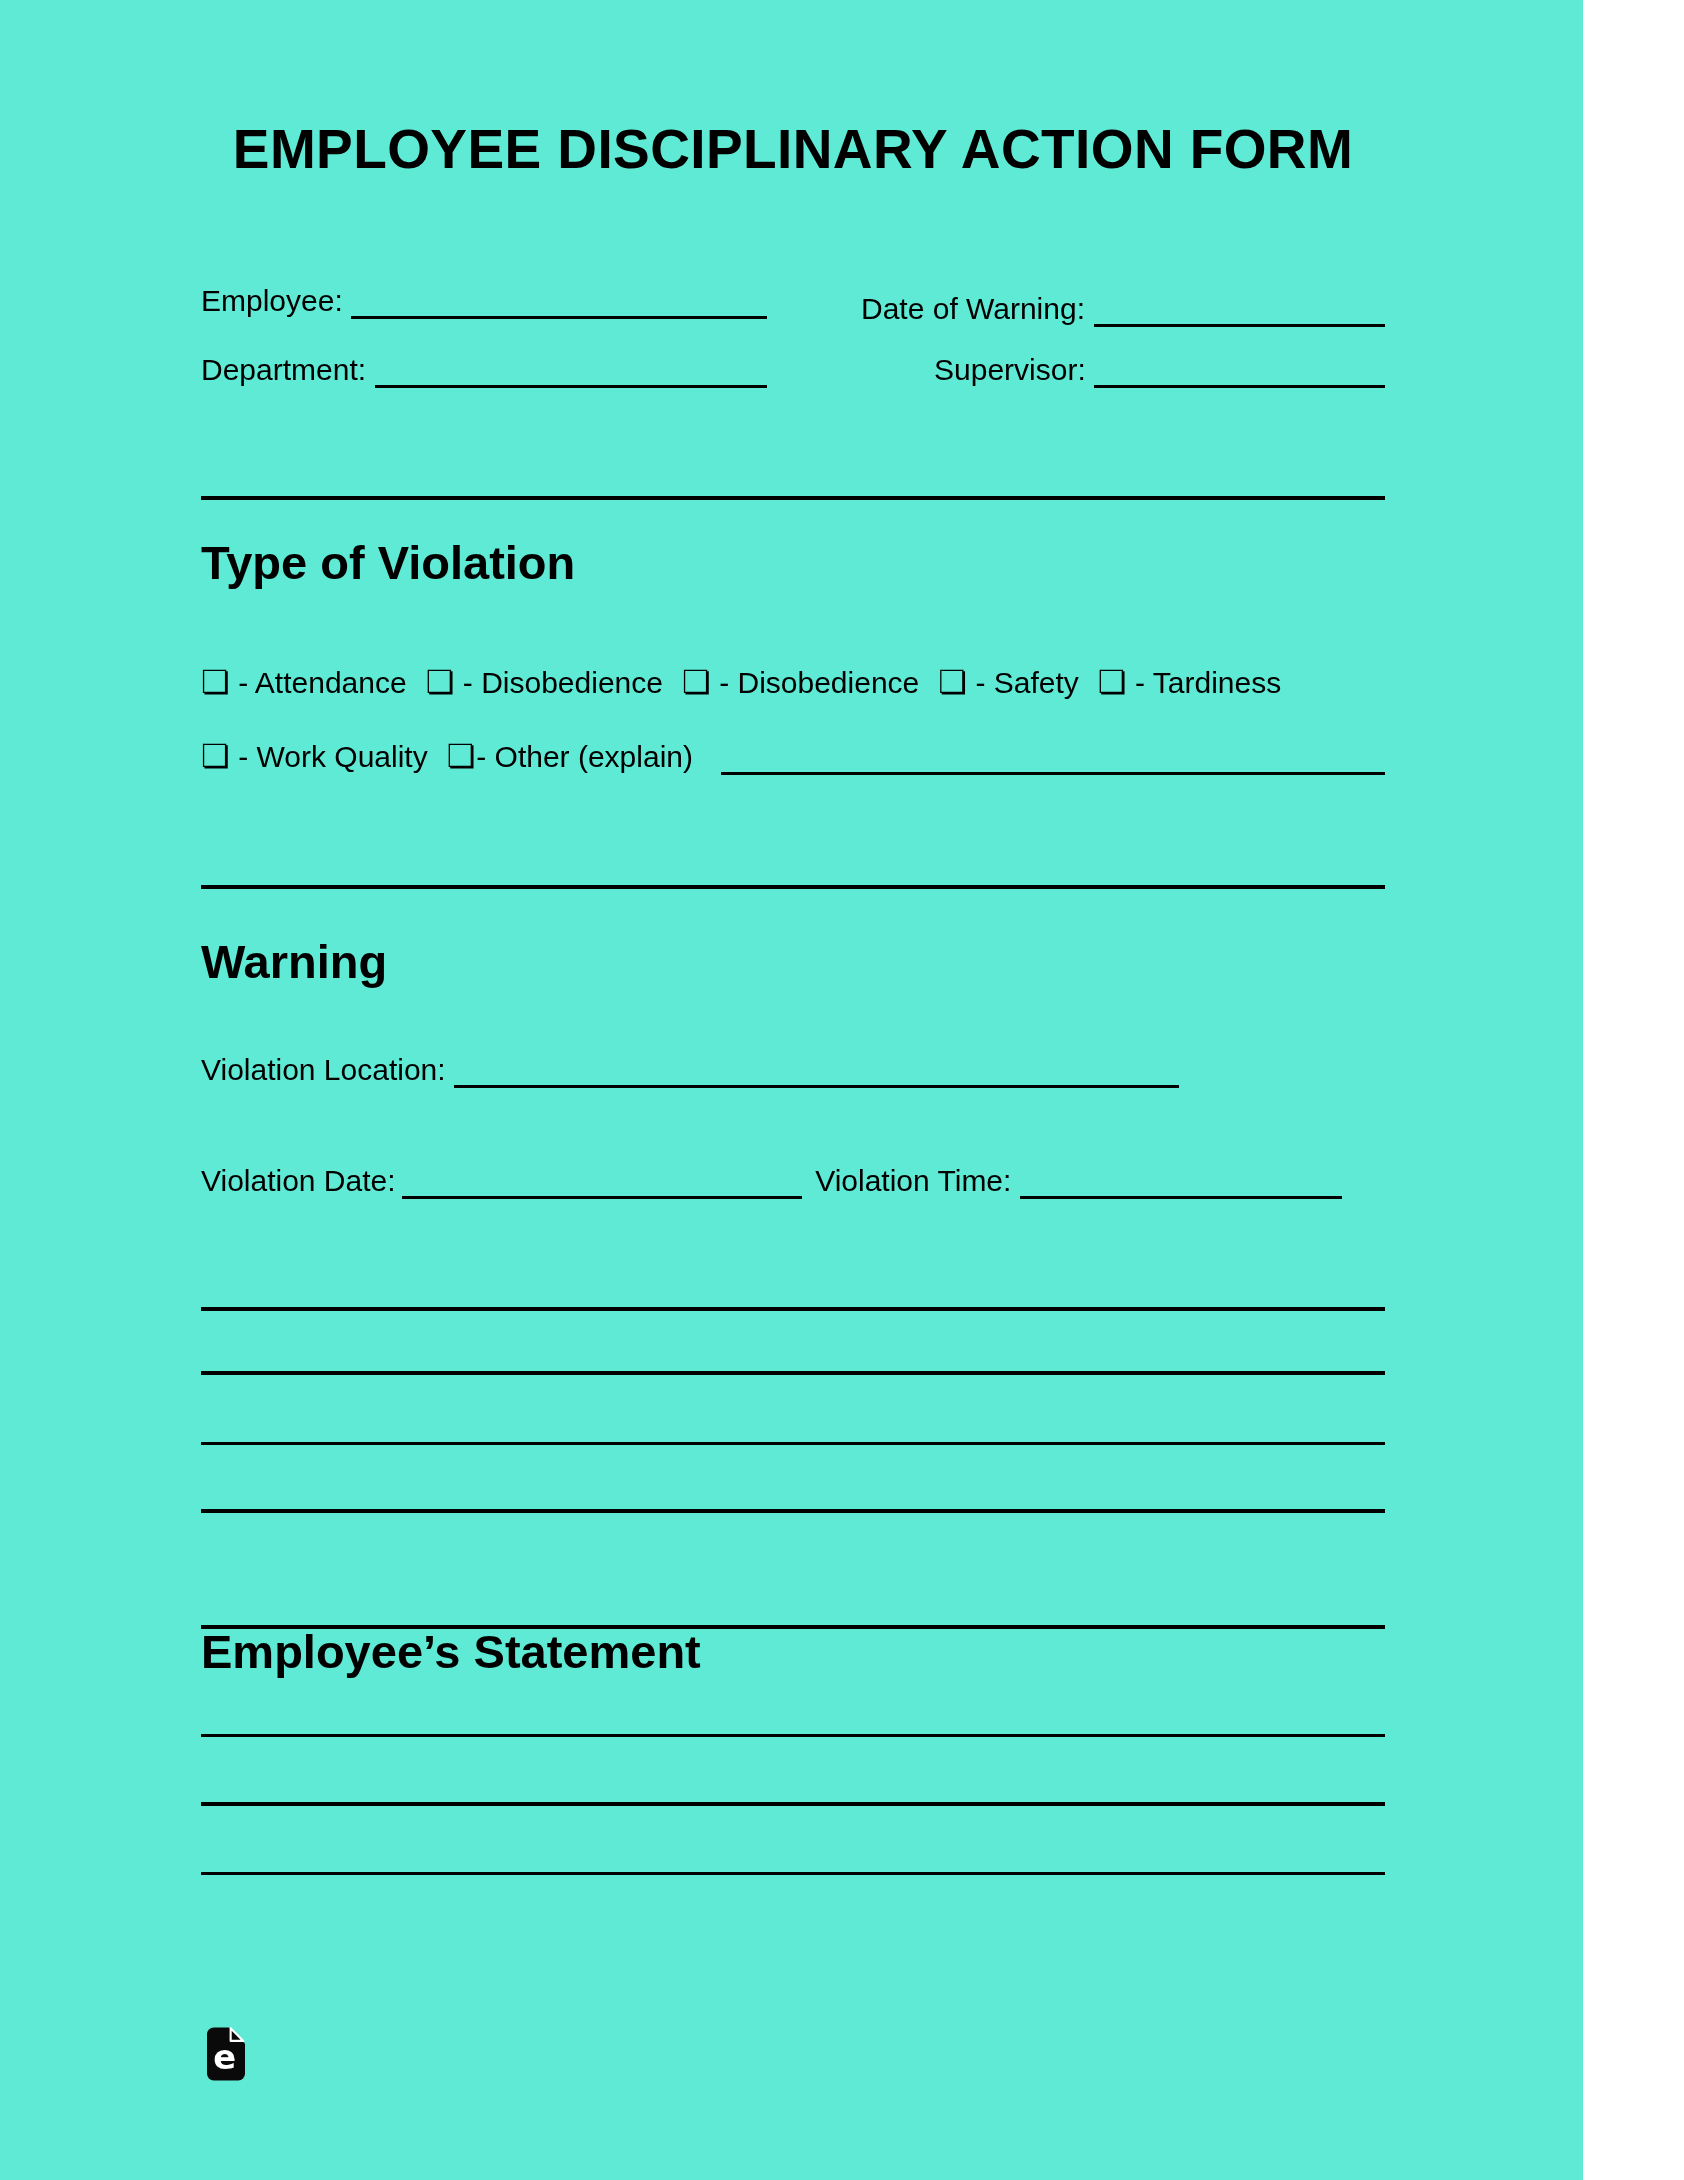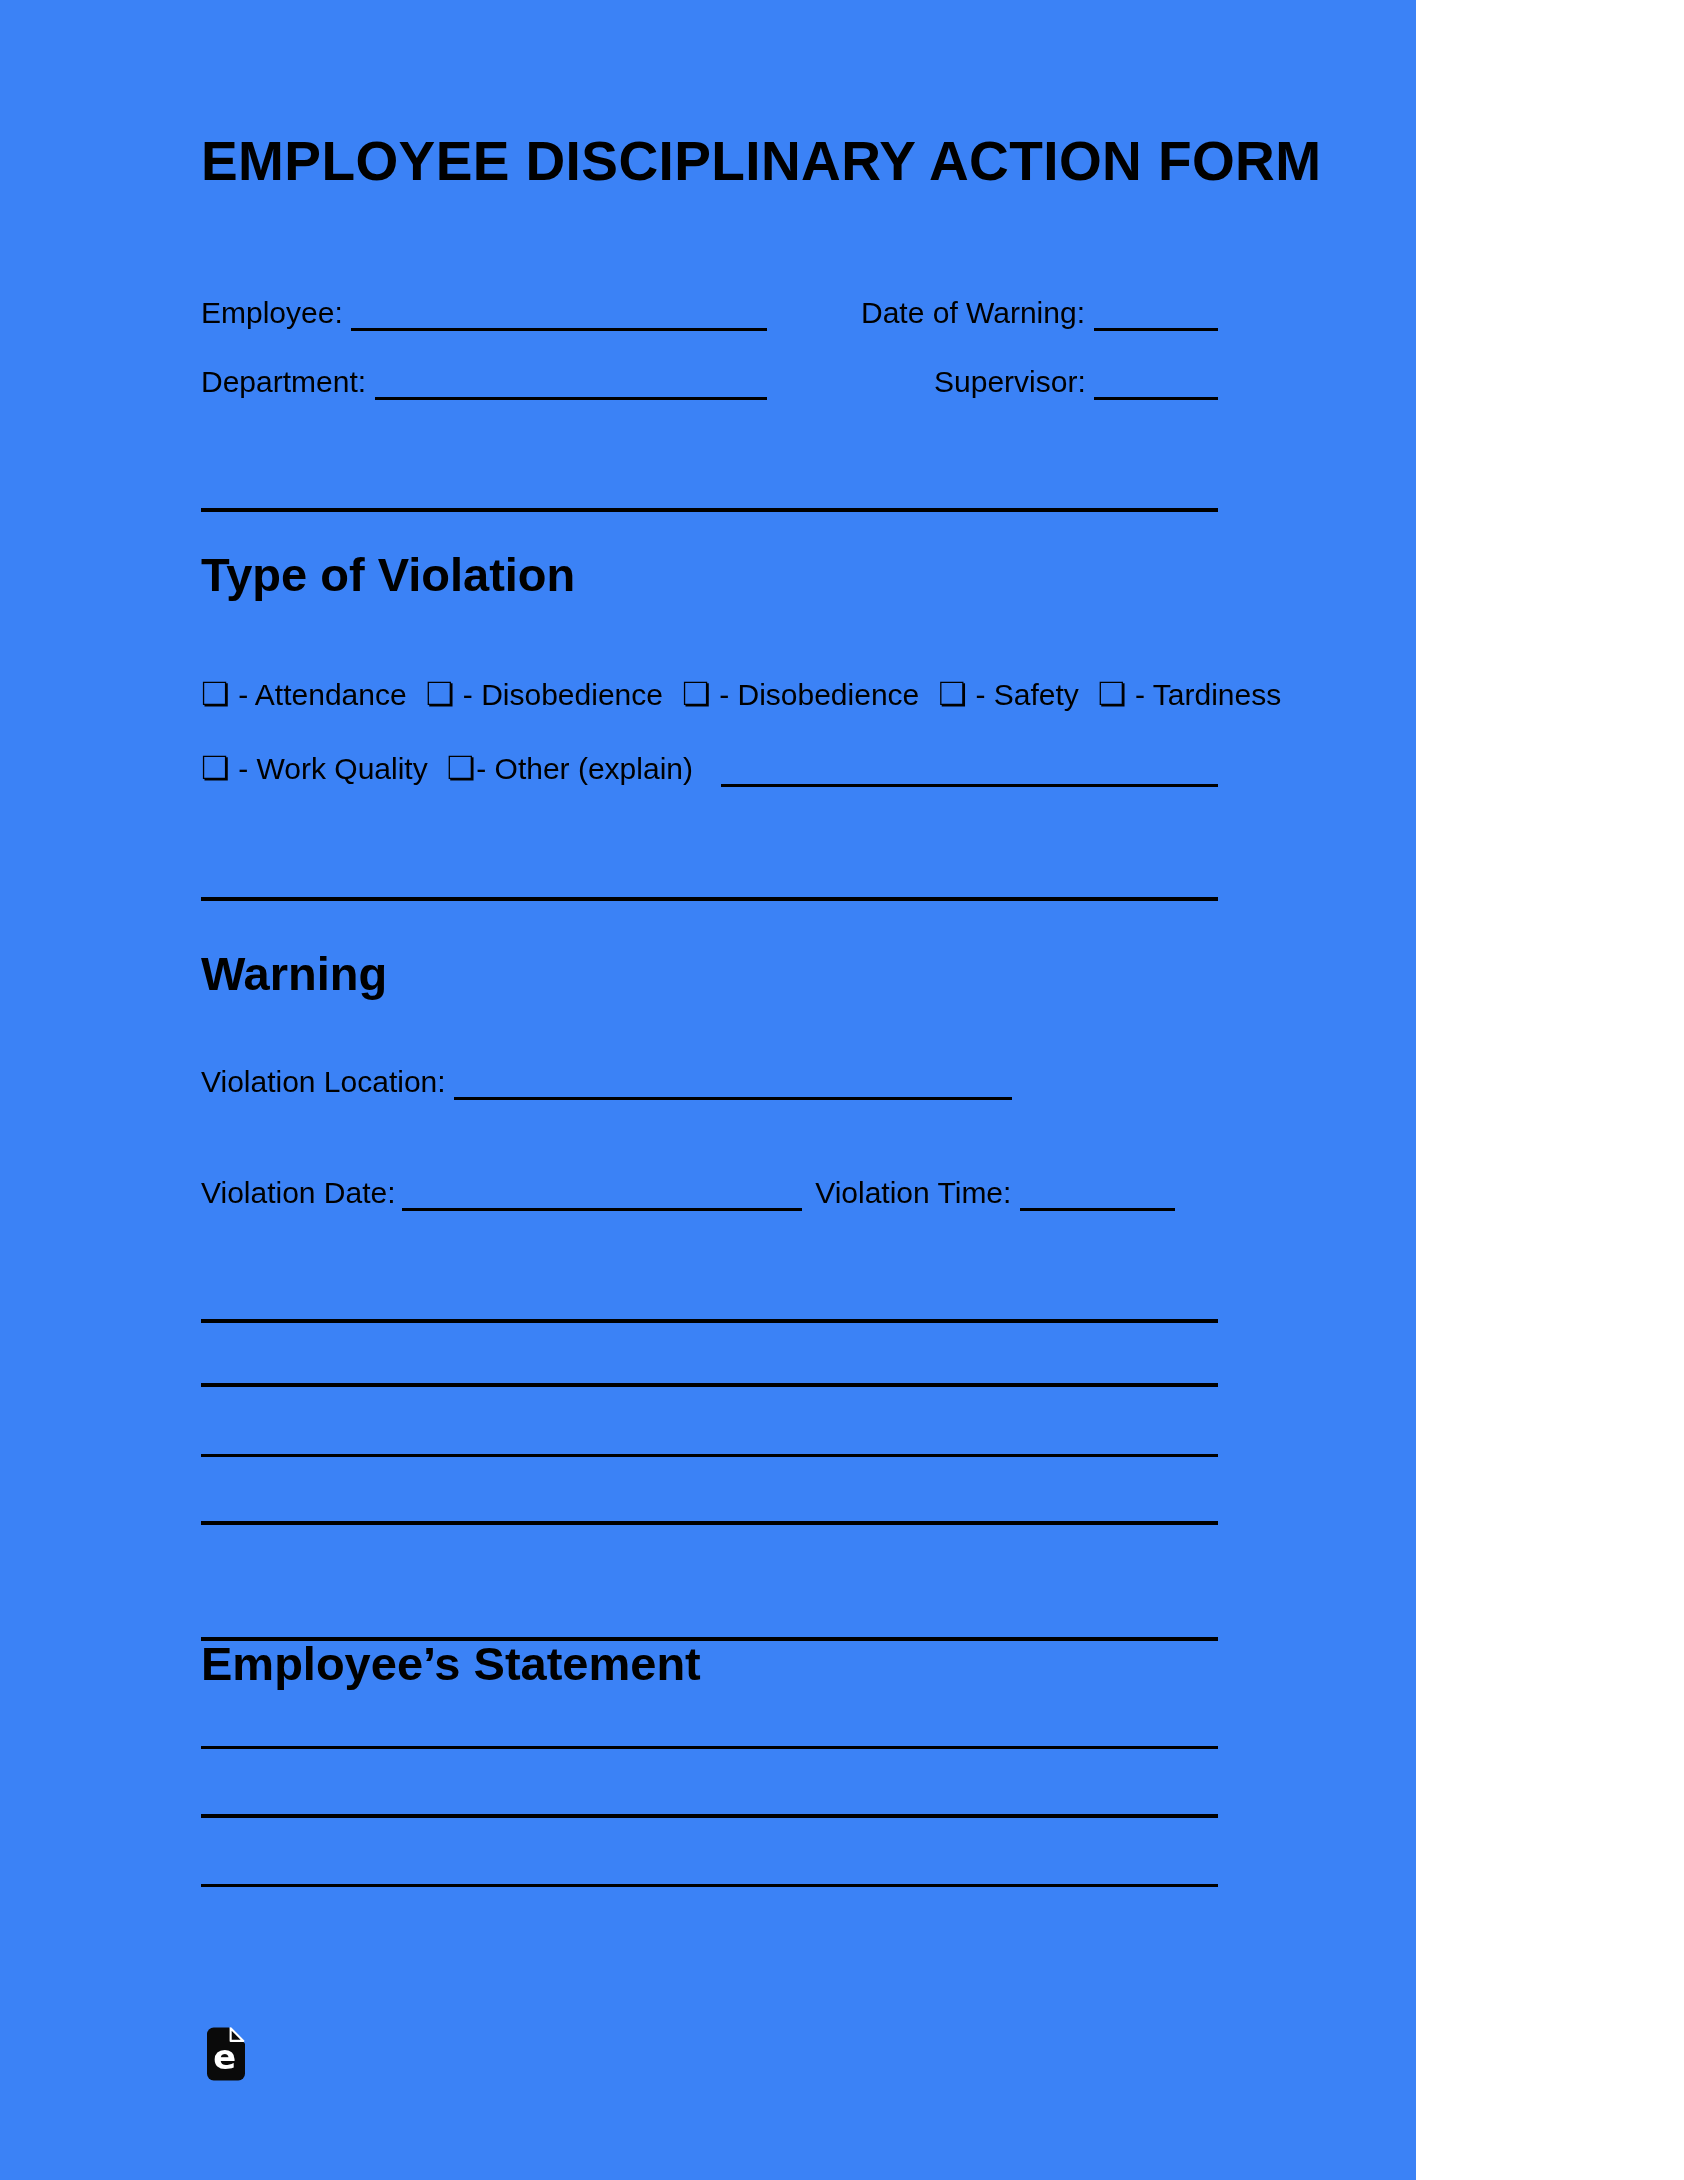--- a/index.html
+++ b/index.html
@@ -1,40 +1,40 @@
 <!DOCTYPE html>
 <html style="font-size:13.6px"><head>
 <meta charset="utf-8">
 <style>
   * { margin:0; padding:0; box-sizing:border-box; }
   html,body { background:#ffffff; }
   .page {
     position:relative;
-    width:1416px; height:2181px;
-    background:#3b82f6;
+    width:1583px; height:2181px;
+    background:#5eead4;
     color:#000000;
     font-family:"Liberation Sans", sans-serif;
     font-size:30px;
-    padding:12px 198px 0 201px;
+    padding:0 198px 0 201px;
     overflow:hidden;
   }
   .title {
     margin-top:118px;
     font-size:55px;
     font-weight:bold;
     line-height:63px;
     text-align:center;
     letter-spacing:0.4px;
     white-space:nowrap;
   }
   .frow { display:flex; height:37px; line-height:37px; }
   .frow .cell { display:flex; }
   .cell-l { width:566px;align-items:flex-end; }
   .cell-r { flex:1; display:flex; }
-  .gap1 { margin-left:94px; }
+  .gap1 { margin-left:94px;margin-top:8px; }
   .gap2 { margin-left:167px; }
   .row1 { margin-top:101px; }
   .row2 { margin-top:31.5px; }
   .lbl { white-space:nowrap; }
   .blank {
     flex:1;
     margin-left:8.5px;
     border-bottom:3.4px solid #000;
     height:37px;
   }

